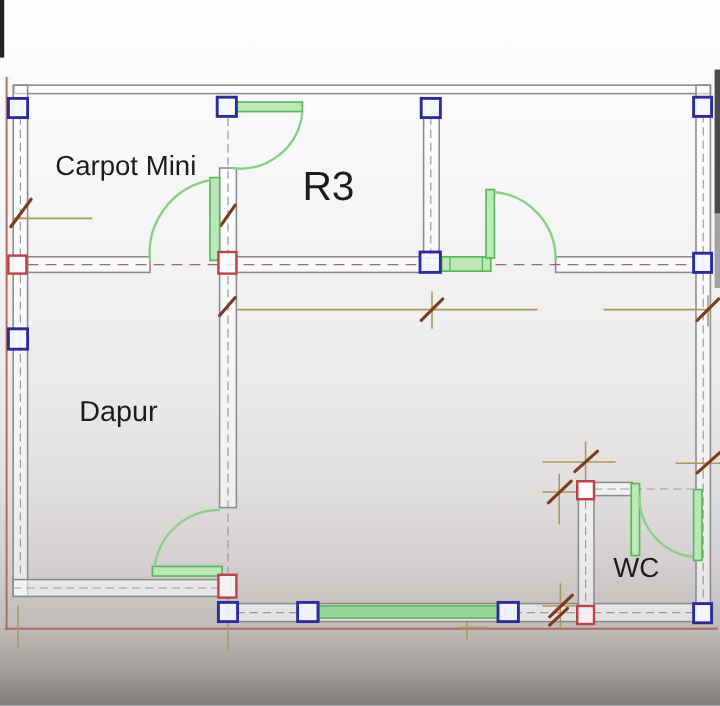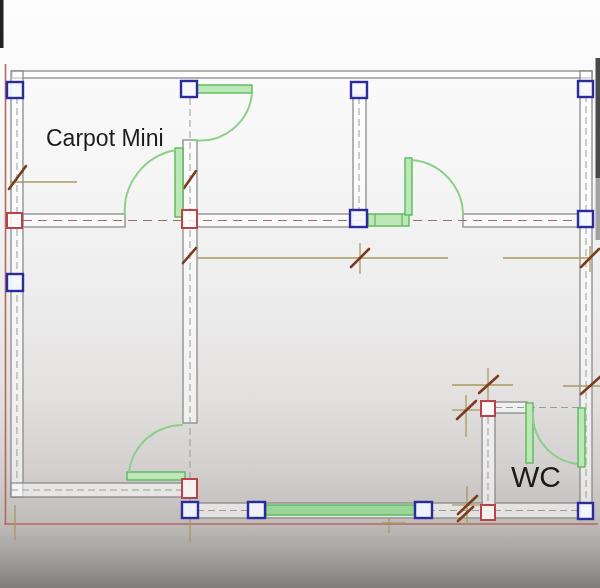--- a/index.html
+++ b/index.html
@@ -26,21 +26,21 @@
   .dim{stroke:var(--dimension_tan);stroke-width:1.3;fill:none;}
   .tick{stroke:var(--tick_brown);stroke-width:2.6;stroke-linecap:round;fill:none;}
   .bnd{stroke:var(--boundary_red);stroke-width:1.6;fill:none;}
   .room-label{
     position:absolute;color:var(--label_black);white-space:nowrap;line-height:1;
     font-family:"Liberation Sans",sans-serif;
   }
   .lbl-sm{font-size:23px;}
   .lbl-md{font-size:24px;}
   .lbl-lg{font-size:34px;}
-  .lbl-wc{font-size:30px;}
+  .lbl-wc{font-size:23px;}
 </style>
 </head>
 <body>
 
 <div id="stage">
 
   <svg width="600" height="588" viewBox="0 0 600 588">
 
     <rect x="0" y="0" width="3.5" height="48" fill="#222"></rect>
     <rect x="595.5" y="58" width="4.5" height="120" fill="#4a4a4a"></rect>
@@ -149,15 +149,17 @@
     <g>
       <rect x="7" y="213" width="15" height="15" class="colr"></rect>
       <rect x="182" y="210" width="15" height="18" class="colr"></rect>
       <rect x="182" y="479" width="15" height="19" class="colr"></rect>
       <rect x="481" y="401" width="14" height="15" class="colr"></rect>
       <rect x="481" y="505" width="14" height="15" class="colr"></rect>
     </g>
   </svg>
 
   <div class="room-label lbl-sm" style="left:46px;top:127px;">Carpot Mini</div>
+  <div class="room-label lbl-lg" style="left:252px;top:139px;">R3</div>
+  <div class="room-label lbl-md" style="left:66px;top:332px;">Dapur</div>
   <div class="room-label lbl-wc" style="left:511px;top:462px;">WC</div>
 
 </div>
 
 </body></html>

